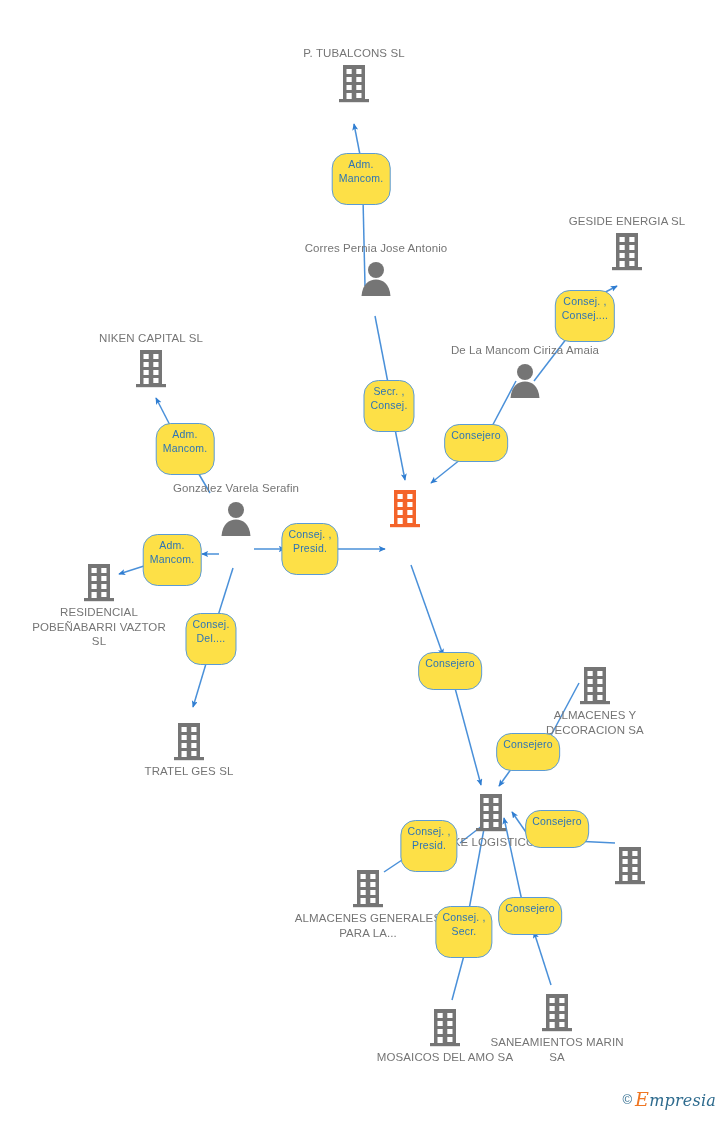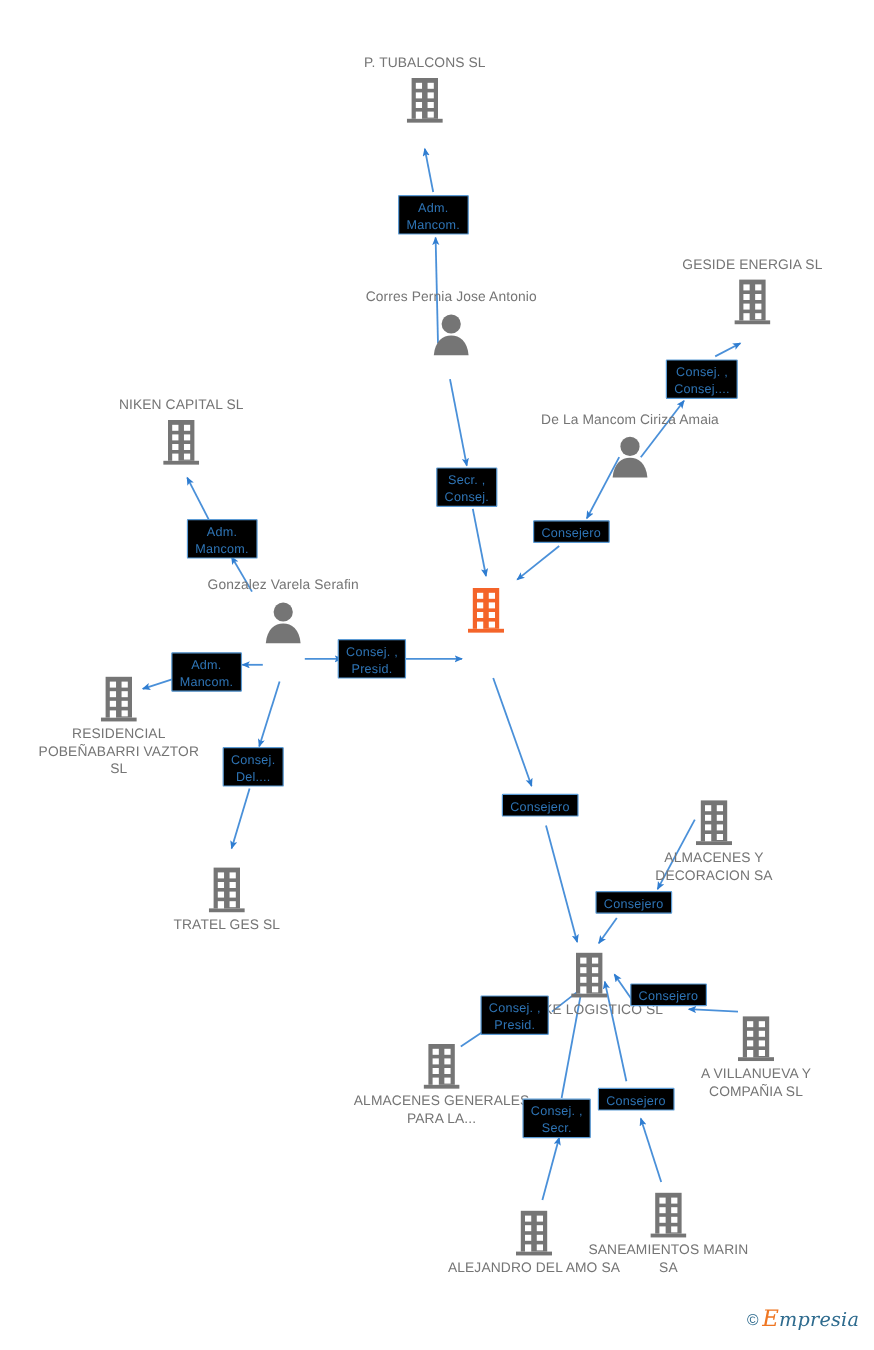--- a/index.html
+++ b/index.html
@@ -42,28 +42,28 @@
     color:#5c5c5c;
     font-weight:bold;
     font-size:11.5px;
     letter-spacing:.2px;
   }
 
   
   .chip{
     position:absolute;
     box-sizing:border-box;
-    background:#000000;
+    background:#fde047;
     border:1.4px solid #5b9bd5;
-    border-radius:1px;
+    border-radius:15px;
     color:#2e74b5;
     font-size:10.5px;
     line-height:14px;
     text-align:center;
-    padding:3px 6px 0 6px;
+    padding:3px 6px 19px 6px;
     white-space:pre-line;
     transform:translate(-50%,-50%);
     letter-spacing:.2px;
   }
 
   
   #watermark{
     position:absolute;
     right:12px;bottom:8px;
     display:flex;align-items:center;gap:3px;
@@ -281,23 +281,20 @@
             <rect x="0" y="36" width="30" height="3.2" fill="#757575"></rect>
             <rect x="7.5" y="6" width="5.2" height="5" fill="#fff"></rect>
             <rect x="17.3" y="6" width="5.2" height="5" fill="#fff"></rect>
             <rect x="7.5" y="14" width="5.2" height="5" fill="#fff"></rect>
             <rect x="17.3" y="14" width="5.2" height="5" fill="#fff"></rect>
             <rect x="7.5" y="22" width="5.2" height="5" fill="#fff"></rect>
             <rect x="17.3" y="22" width="5.2" height="5" fill="#fff"></rect>
             <rect x="7.5" y="30" width="5.2" height="6" fill="#fff"></rect>
             <rect x="17.3" y="30" width="5.2" height="5" fill="#fff"></rect>
           </svg></span>
-        <span class="lbl">A
-VILLANUEVA
-Y COMPAÑIA SL</span>
       </div>
       <div class="node below" style="left: 368px; top: 868px;">
         <span class="glyph"><svg width="30" height="40" viewBox="0 0 30 40" aria-hidden="true">
             <rect x="4" y="2" width="22" height="34" fill="#757575"></rect>
             <rect x="0" y="36" width="30" height="3.2" fill="#757575"></rect>
             <rect x="7.5" y="6" width="5.2" height="5" fill="#fff"></rect>
             <rect x="17.3" y="6" width="5.2" height="5" fill="#fff"></rect>
             <rect x="7.5" y="14" width="5.2" height="5" fill="#fff"></rect>
             <rect x="17.3" y="14" width="5.2" height="5" fill="#fff"></rect>
             <rect x="7.5" y="22" width="5.2" height="5" fill="#fff"></rect>
@@ -315,21 +312,21 @@
             <rect x="0" y="36" width="30" height="3.2" fill="#757575"></rect>
             <rect x="7.5" y="6" width="5.2" height="5" fill="#fff"></rect>
             <rect x="17.3" y="6" width="5.2" height="5" fill="#fff"></rect>
             <rect x="7.5" y="14" width="5.2" height="5" fill="#fff"></rect>
             <rect x="17.3" y="14" width="5.2" height="5" fill="#fff"></rect>
             <rect x="7.5" y="22" width="5.2" height="5" fill="#fff"></rect>
             <rect x="17.3" y="22" width="5.2" height="5" fill="#fff"></rect>
             <rect x="7.5" y="30" width="5.2" height="6" fill="#fff"></rect>
             <rect x="17.3" y="30" width="5.2" height="5" fill="#fff"></rect>
           </svg></span>
-        <span class="lbl">ALEJANDRO
+        <span class="lbl">MOSAICOS
 DEL AMO SA</span>
       </div>
       <div class="node below" style="left: 557px; top: 992px;">
         <span class="glyph"><svg width="30" height="40" viewBox="0 0 30 40" aria-hidden="true">
             <rect x="4" y="2" width="22" height="34" fill="#757575"></rect>
             <rect x="0" y="36" width="30" height="3.2" fill="#757575"></rect>
             <rect x="7.5" y="6" width="5.2" height="5" fill="#fff"></rect>
             <rect x="17.3" y="6" width="5.2" height="5" fill="#fff"></rect>
             <rect x="7.5" y="14" width="5.2" height="5" fill="#fff"></rect>
             <rect x="17.3" y="14" width="5.2" height="5" fill="#fff"></rect>

